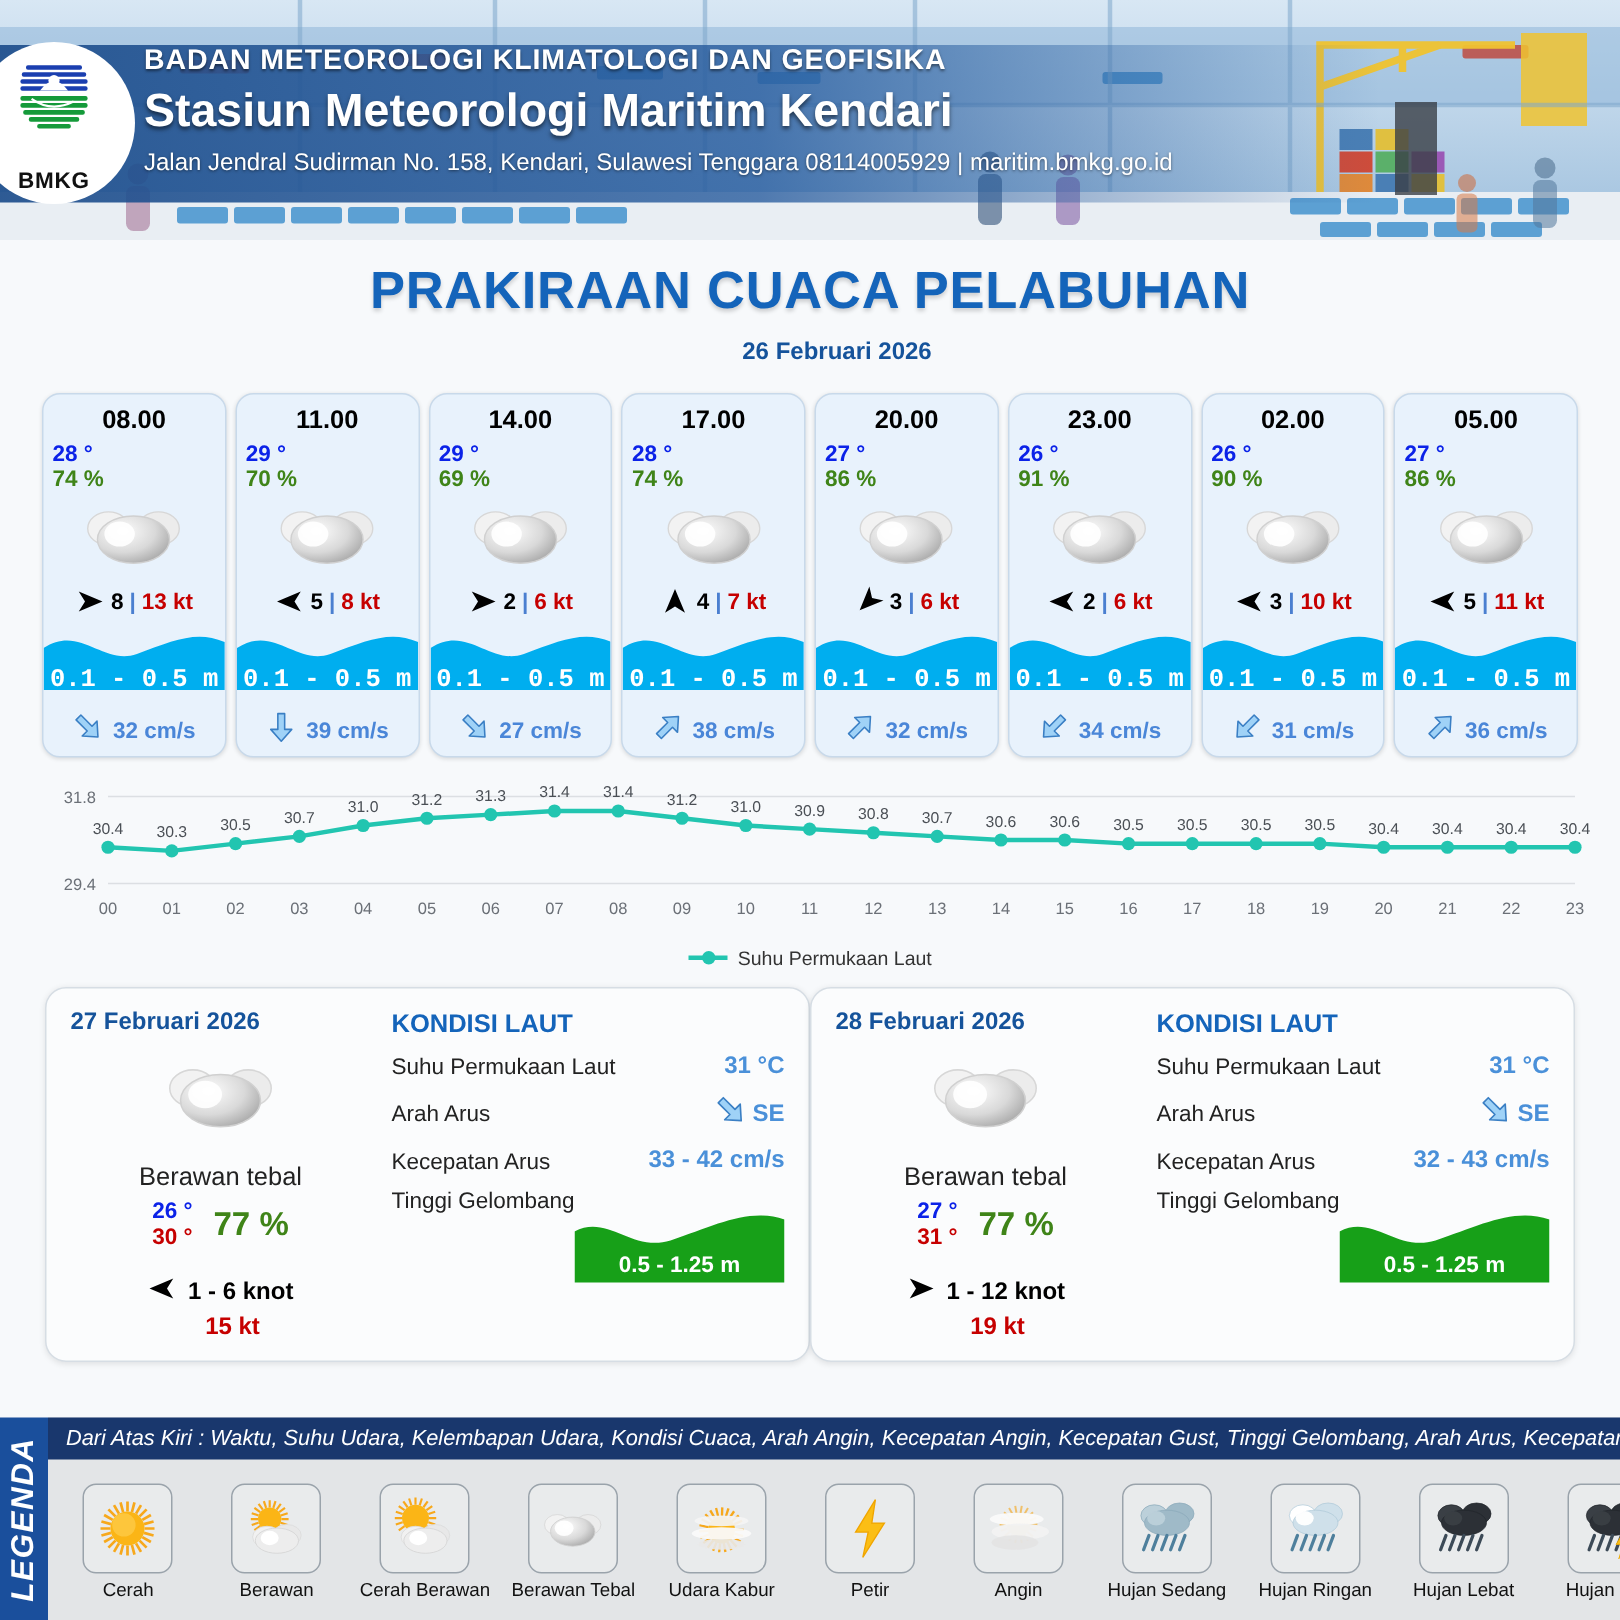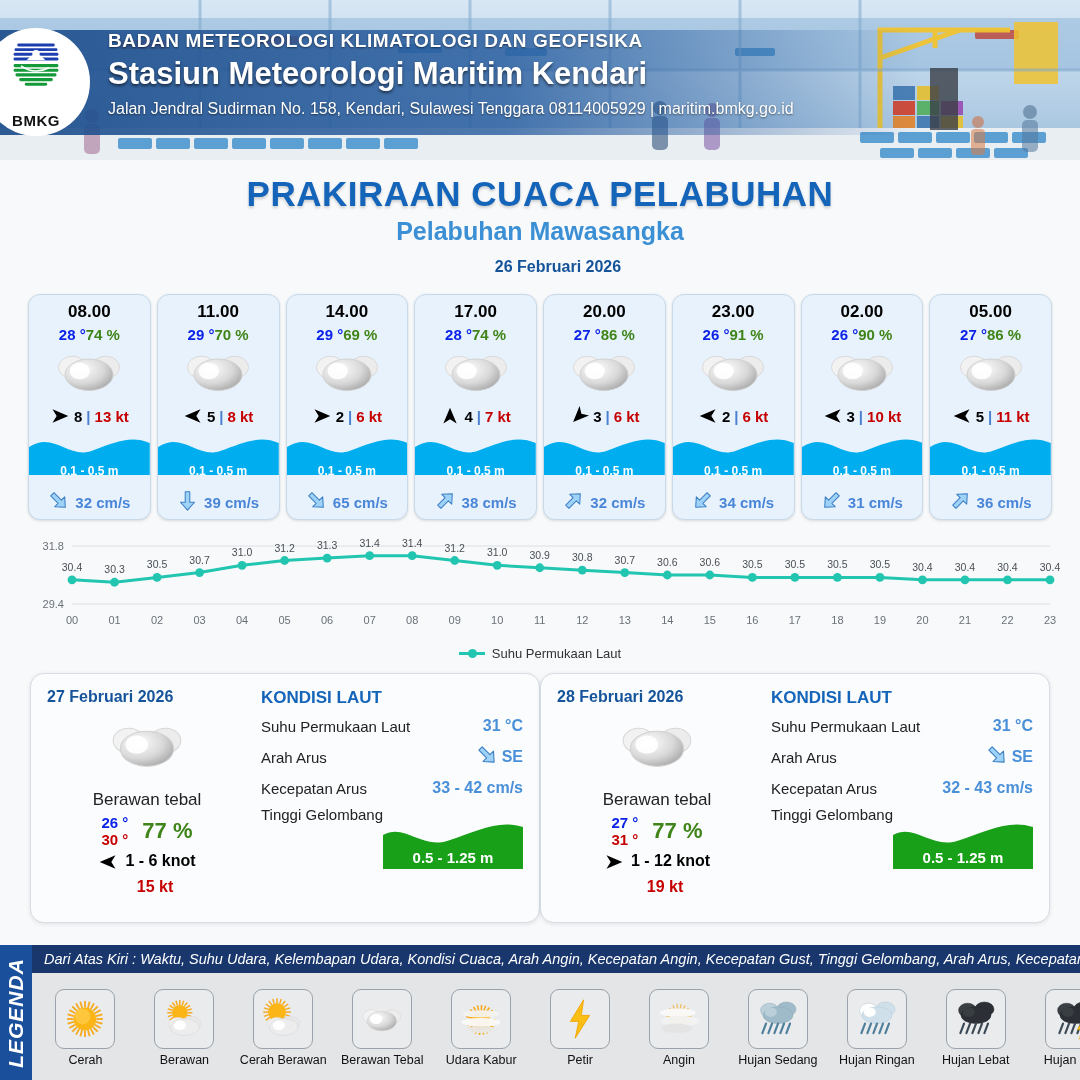--- a/index.html
+++ b/index.html
@@ -23,21 +23,21 @@
     background: linear-gradient(90deg, rgba(30,78,140,.92) 0%, rgba(40,92,158,.80) 55%, rgba(50,100,165,0) 100%);
   }
   .logo-pill {
     position: absolute; left: -18px; top: 28px;
     width: 108px; height: 108px; background: #fff;
     border-radius: 54px; z-index: 5;
     display:flex; flex-direction:column; align-items:center; justify-content:center;
   }
   .logo-mark { width: 56px; height: 58px; position: relative; }
   .logo-text { font-size: 15px; font-weight: bold; color:#111; letter-spacing:.5px; margin-top:19px;}
-  .hdr-texts { position: absolute; left: 108px; top: 30px; z-index: 6; }
+  .hdr-texts { position: absolute; left: 96px; top: 30px; z-index: 6; }
   .hdr-l1 {
     font-size: 19px; font-weight: bold; color: #fff; letter-spacing: .6px;
     text-shadow: 0 1px 2px rgba(0,0,0,.5);
   }
   .hdr-l2 {
     font-size: 31px; font-weight: bold; color: #fff; margin-top: 4px;
     text-shadow: 0 2px 3px rgba(0,0,0,.55);
   }
   .hdr-l3 {
     font-size: 16px; color: #fff; margin-top: 8px;
@@ -64,34 +64,34 @@
 
   
   .cards { display:flex; gap: 6px; padding: 0 28px; }
   .card {
     width: 128px; background: #e8f2fc; border: 1px solid #c8d9ea;
     border-radius: 12px; overflow: hidden;
     box-shadow: 0 1px 3px rgba(0,0,0,.13);
     display:flex; flex-direction:column;
   }
   .c-time { text-align:center; font-size:17px; font-weight:bold; color:#000; padding-top:7px; }
-  .c-tr { display:flex; justify-content:center; align-items:baseline; padding: 4px 6px 0; }
+  .c-tr { display:flex; justify-content:center; align-items:baseline; padding: 4px 6px 0; flex-direction: column; }
   .c-temp { font-size:15px; font-weight:bold; color:#0b22e8; }
   .c-hum  { font-size:15px; font-weight:bold; color:#3f8418; }
   .c-icon { height: 56px; display:flex; align-items:center; justify-content:center; }
   .c-wind { display:flex; align-items:center; justify-content:center; gap:4px; height:34px; }
   .w-arrow { width: 20px; height: 20px; display:inline-block; }
   .w-dir { font-size:15px; font-weight:bold; color:#000; }
   .w-sep { color:#4a7fd0; font-weight:bold; font-size:15px; }
   .w-kt { font-size:15px; font-weight:bold; color:#c60000; }
   .c-wave { position: relative; height: 52px; }
   .wave-svg { position:absolute; left:0; top:0; width:100%; height:100%; display:block; }
   .wave-text {
     position:absolute; left:0; right:0; bottom:7px; text-align:center;
-    font-size:12px; font-weight:bold; color:#fff;
+    font-size:17px; font-weight:bold; color:#fff;font-family:Liberation Mono, monospace;
   }
   .c-cur { display:flex; align-items:center; justify-content:center; gap:6px; height:34px; }
   .cur-val { font-size:15px; font-weight:bold; color:#4a86d8; }
 
   
   .chart-box { margin: 12px 20px 0; height: 110px; position: relative; }
   .legend-chart {
     display:flex; align-items:center; justify-content:center; gap:7px;
     margin-top: 4px; font-size:13px; color:#333;
   }
@@ -110,21 +110,21 @@
   }
   .d-left { width: 200px; position: relative; }
   .d-date { font-size:16px; font-weight:bold; color:#15539b; }
   .d-icon { height: 66px; display:flex; align-items:center; justify-content:center; margin-top:6px;}
   .d-cond { font-size:17px; color:#222; margin-top: 12px; text-align:center; }
   .d-temps { display:flex; align-items:center; gap: 14px; margin-top: 4px; justify-content:center;}
   .d-tcol { display:flex; flex-direction:column; }
   .d-tmin { font-size:15px; font-weight:bold; color:#0b22e8; }
   .d-tmax { font-size:15px; font-weight:bold; color:#c60000; }
   .d-hum  { font-size:22px; font-weight:bold; color:#3f8418; }
-  .d-wind { display:flex; gap:7px; margin-top:4px; justify-content:center;}
+  .d-wind { display:flex; align-items:center; gap:7px; margin-top:16px; justify-content:center;}
   .d-wrange { font-size:16px; font-weight:bold; color:#000; }
   .d-gust { font-size:16px; font-weight:bold; color:#c60000; text-align:center; margin-top:2px; margin-left:16px;}
   .d-right { flex:1; position:relative; padding-left: 6px; }
   .d-title { font-size:17px; font-weight:bold; color:#1464ba; margin-bottom: 6px;}
   .d-row { display:flex; justify-content:space-between; align-items:center; margin-top:9px; }
   .d-lab { font-size:15px; color:#222; }
   .d-val { font-size:16px; font-weight:bold; color:#4a90d9; }
   .d-arrowdir { display:flex; align-items:center; gap:4px; }
   .wave-badge { position:relative; width: 140px; height: 54px; margin-left:auto; margin-top:-4px;}
   .wave-badge-txt {
@@ -272,21 +272,20 @@
 
   <div class="hdr-texts">
     <div class="hdr-l1">BADAN METEOROLOGI KLIMATOLOGI DAN GEOFISIKA</div>
     <div class="hdr-l2">Stasiun Meteorologi Maritim Kendari</div>
     <div class="hdr-l3">Jalan Jendral Sudirman No. 158, Kendari, Sulawesi Tenggara  08114005929 | maritim.bmkg.go.id</div>
   </div>
 </div>
 
 <div class="title-wrap">
   <div class="title-main">PRAKIRAAN CUACA PELABUHAN</div>
-  <div class="title-sub">Pelabuhan Mawasangka</div>
 </div>
 
 <div class="date-label">26 Februari 2026</div>
 
 <div class="cards" id="cards">
     <div class="card">
    <div class="c-time">08.00</div>
    <div class="c-tr">
      <span class="c-temp">28 °</span>
      <span class="c-hum">74 %</span>
@@ -401,21 +400,21 @@
    <div class="c-wave">
      <svg class="wave-svg" viewBox="0 0 128 52" preserveAspectRatio="none">
        <path d="M0 14 C 26 -2, 42 26, 66 18 C 92 9, 108 2, 128 10 L128 42 L0 42 Z" fill="#00aeef"></path>
      </svg>
      <div class="wave-text">0.1 - 0.5 m</div>
    </div>
    <div class="c-cur">
      <span><svg viewBox="0 0 24 24" width="21" height="21" style="transform:rotate(45deg)">
     <path d="M2 9.4 L14 9.4 L14 4 L23 12 L14 20 L14 14.6 L2 14.6 Z" fill="#9fd2f7" stroke="#3a7fc4" stroke-width="1.2" stroke-linejoin="round"></path>
           </svg></span>
-     <span class="cur-val">65 cm/s</span>
+     <span class="cur-val">27 cm/s</span>
    </div>
     </div>
     <div class="card">
    <div class="c-time">17.00</div>
    <div class="c-tr">
      <span class="c-temp">28 °</span>
      <span class="c-hum">74 %</span>
    </div>
    <div class="c-icon">
         <svg viewBox="0 0 80 52" width="74" height="48.1">

